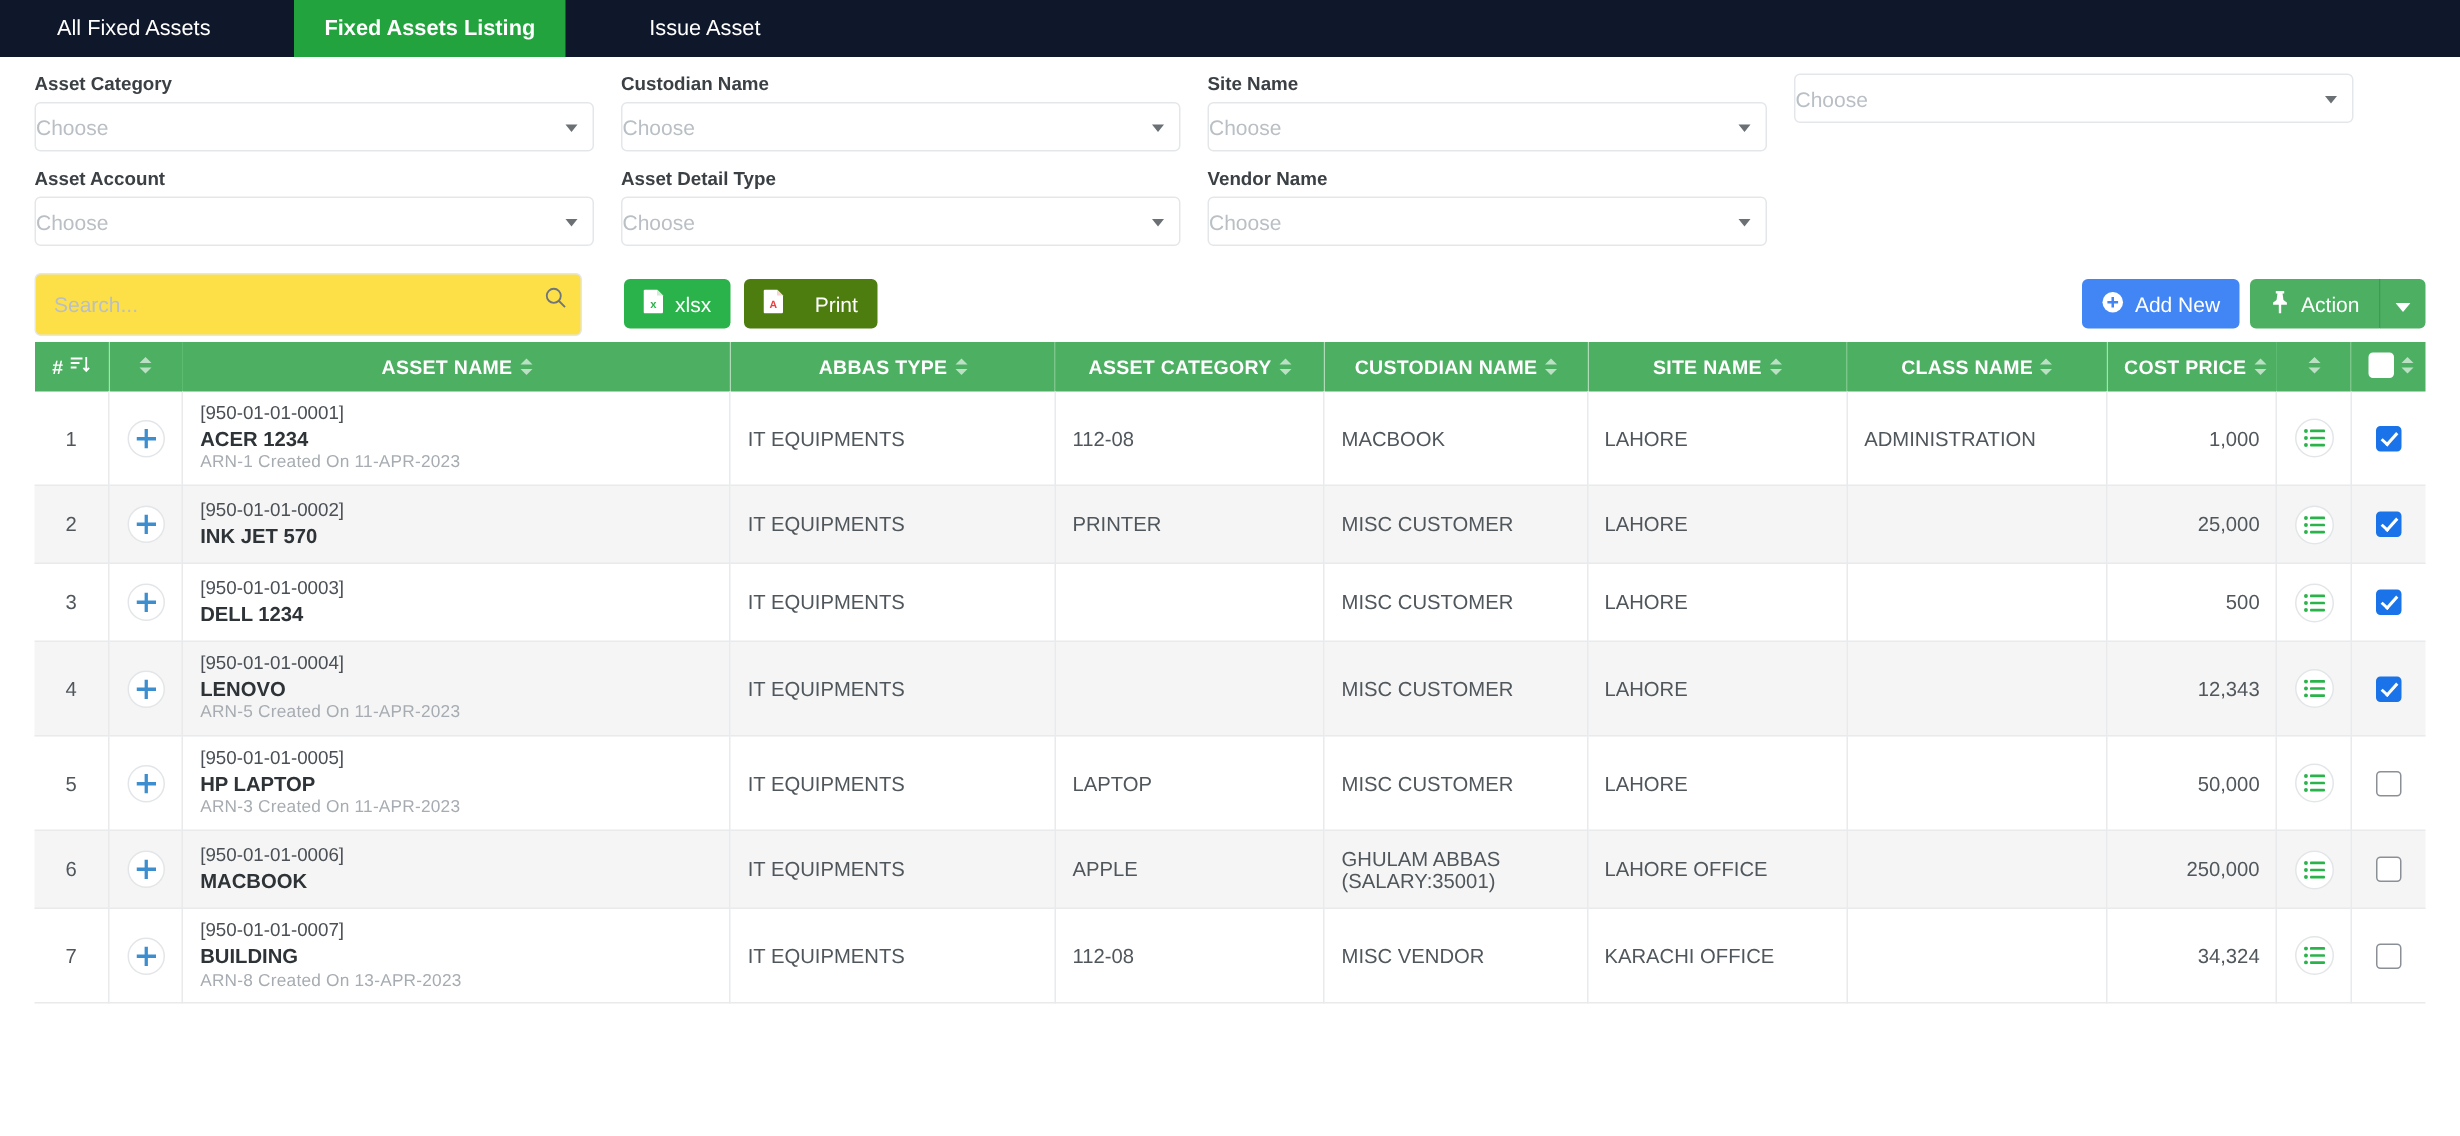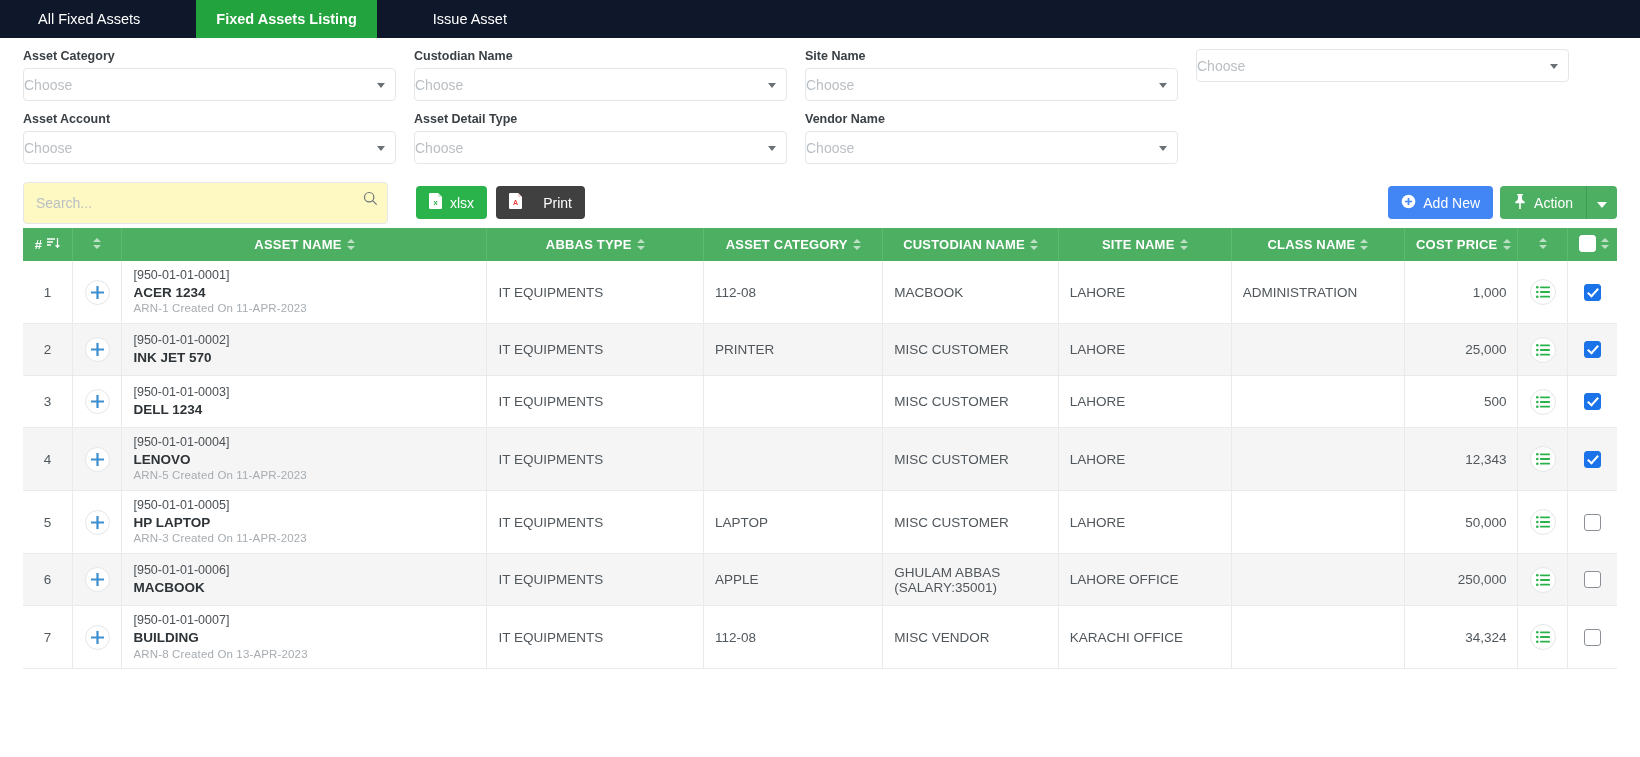--- a/index.html
+++ b/index.html
@@ -120,21 +120,21 @@
     padding: 15px 23px 0 23px;
     height: 62px;
   }
   .search-box {
     width: 365px; height: 42px;
     border: 1px solid #e4e7ea;
     border-radius: 4px;
     display: flex; align-items: center;
     padding: 0 10px;
     position: relative;
-    background: #fef9c3;
+    background: #fde047;
   }
   .search-box input {
     border: 0; outline: 0;
     font-size: 14px;
     color: #55595c;
     width: 100%;
     font-family: "Liberation Sans", sans-serif;
     background: transparent;
   }
   .search-box input::placeholder { color: #b9bfc4; }
@@ -147,21 +147,21 @@
     gap: 7px;
     padding: 0 13px;
     font-size: 14px;
     color: #fff;
     cursor: pointer;
     border: 0;
     font-family: "Liberation Sans", sans-serif;
     white-space: nowrap;
   }
   .btn-xlsx { background: #2bb34b; margin-left: 28px; }
-  .btn-print { background: #404040; margin-left: 9px; gap: 20px; }
+  .btn-print { background: #4d7c0f; margin-left: 9px; gap: 20px; }
   .btn-add { background: #4285f4; }
   .btn-action { background: #4caf62; margin-left: 7px; border-radius: 4px 0 0 4px; }
   .btn-caret {
     background: #4caf62;
     border-left: 1px solid #3d9c53;
     border-radius: 0 4px 4px 0;
     width: 31px;
     justify-content: center;
     padding: 0;
   }

